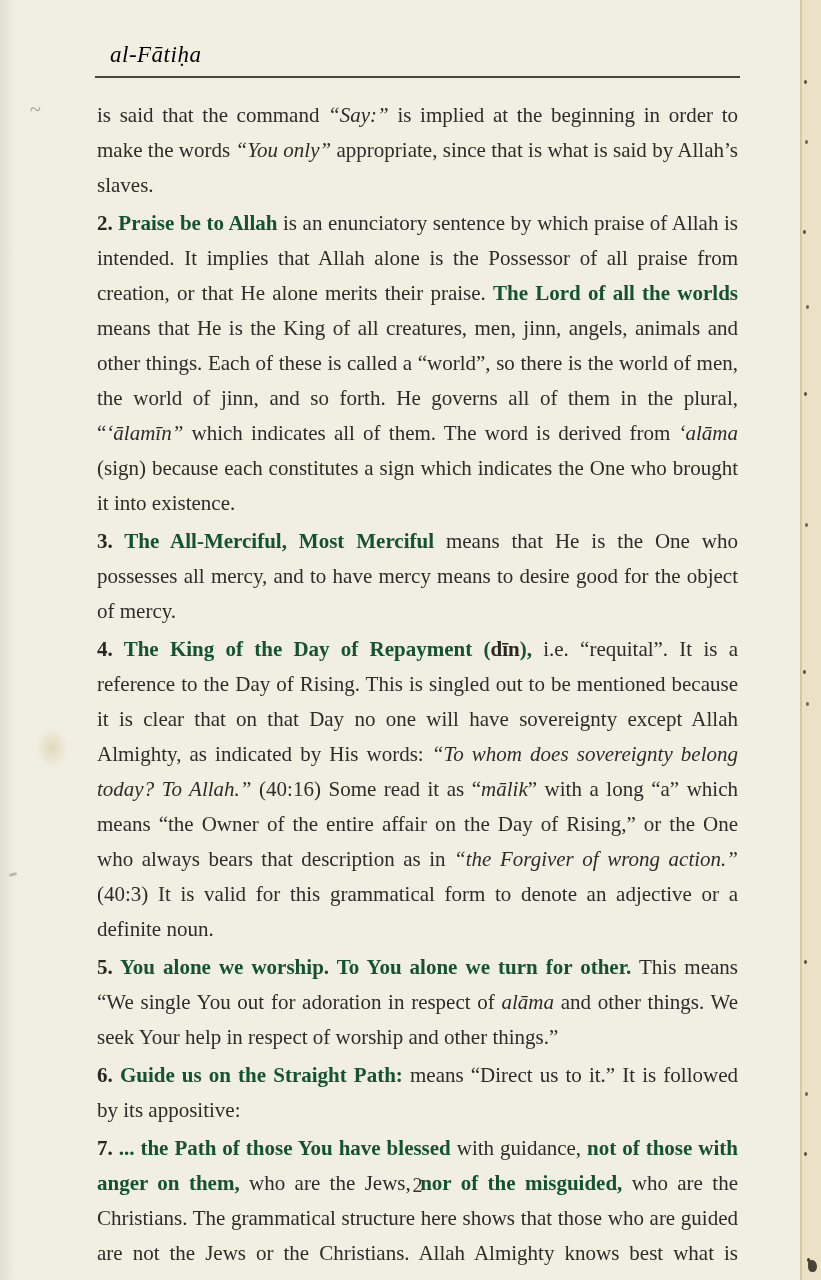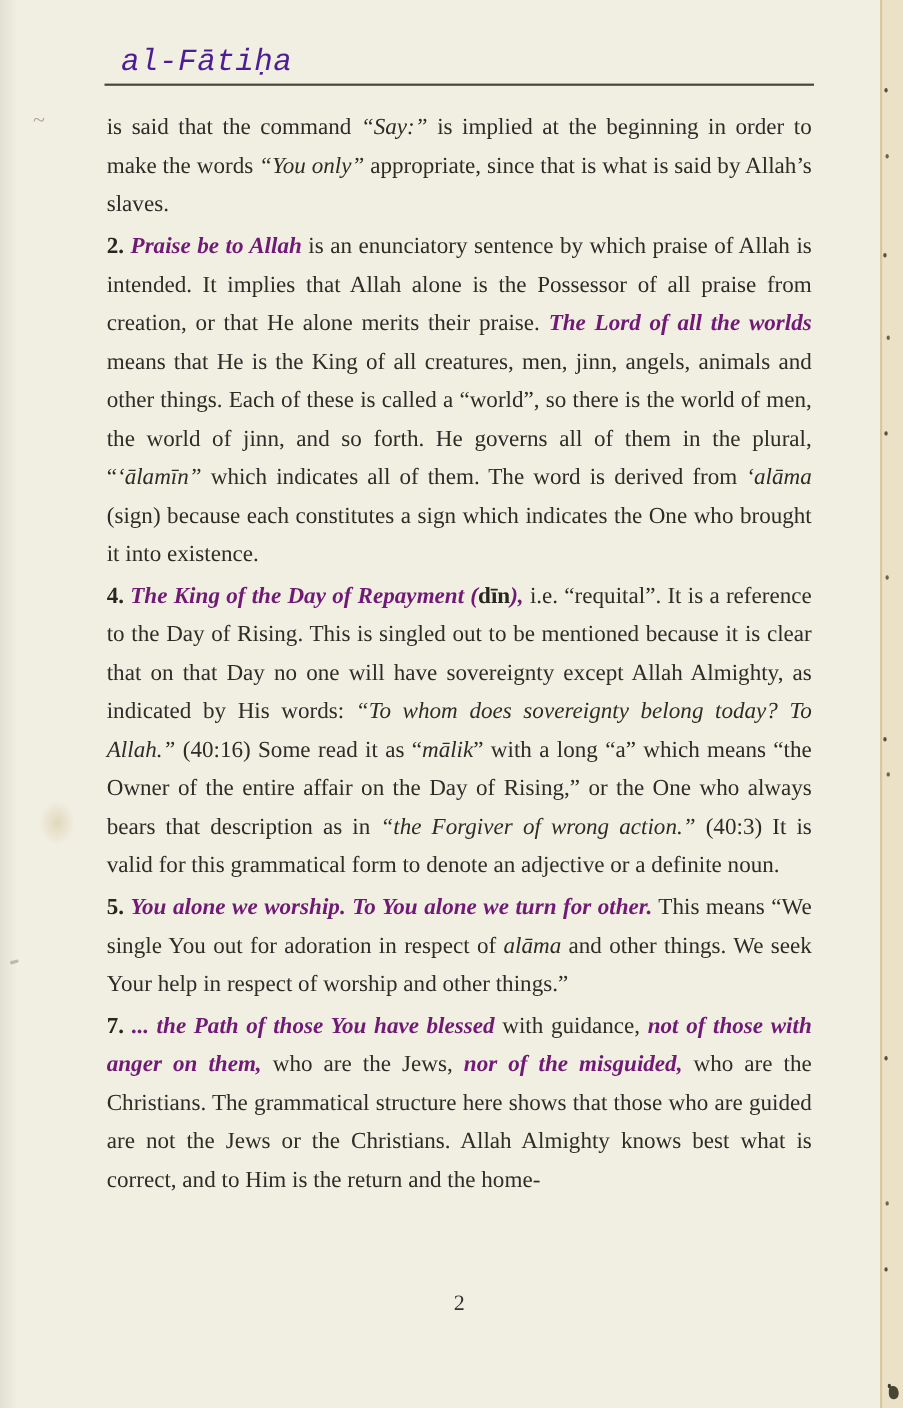--- a/index.html
+++ b/index.html
@@ -45,38 +45,37 @@
     background:radial-gradient(ellipse at center, rgba(205,188,140,0.45), rgba(205,188,140,0) 70%);
     border-radius:50%;
   }
   .artifact-dash {
     position:absolute; left:9px; top:873px; width:8px; height:3px;
     background:rgba(130,125,108,0.45); border-radius:2px;
     transform:rotate(-15deg);
   }
   .header-title {
     position:absolute; left:110px; top:42px;
-    font-style:italic; font-size:28px; color:#4c1d95;
+    font-style:italic; font-size:23px; color:#000000;
     letter-spacing:0.5px;
-    font-family:Liberation Mono, monospace;
   }
   .header-rule {
     position:absolute; left:95px; top:76px; width:645px; height:2px;
     background:#4a463d;
   }
   .body-text {
     position:absolute; left:97px; top:98px; width:641px;
     font-size:21px; line-height:35px;
     text-align:justify; text-justify:inter-word;
     color:#2e2c27;
   }
   .body-text p { margin:0 0 3px 0; }
   .i  { font-style:italic; }
   .b  { font-weight:bold; color:#29271f; }
-  .bi { font-weight:bold; font-style:italic; color:#701a75; }
+  .bi { font-weight:bold; color:#14532d; }
   .footer-pagenum {
     position:absolute; left:97px; top:1174px; width:641px;
     text-align:center; font-size:20px; color:#35332c;
   }
 </style>
 </head>
 <body>
 
 <div class="page">
 
@@ -86,20 +85,22 @@
   <div class="artifact-tilde">~</div>
   <div class="artifact-smudge"></div>
   <div class="artifact-dash"></div>
 
   <div class="header-title">al-Fātiḥa</div>
   <div class="header-rule"></div>
 
   <div class="body-text">
       <p><span>is said that the command </span><span class="i">“Say:”</span><span> is implied at the beginning in order to make the words </span><span class="i">“You only”</span><span> appropriate, since that is what is said by Allah’s slaves.</span></p>
       <p><span class="b">2. </span><span class="bi">Praise be to Allah</span><span> is an enunciatory sentence by which praise of Allah is intended. It implies that Allah alone is the Possessor of all praise from creation, or that He alone merits their praise. </span><span class="bi">The Lord of all the worlds</span><span> means that He is the King of all creatures, men, jinn, angels, animals and other things. Each of these is called a “world”, so there is the world of men, the world of jinn, and so forth. He governs all of them in the plural, “</span><span class="i">‘ālamīn”</span><span> which indicates all of them. The word is derived from </span><span class="i">‘alāma</span><span> (sign) because each constitutes a sign which indicates the One who brought it into existence.</span></p>
+      <p><span class="b">3. </span><span class="bi">The All-Merciful, Most Merciful</span><span> means that He is the One who possesses all mercy, and to have mercy means to desire good for the object of mercy.</span></p>
       <p><span class="b">4. </span><span class="bi">The King of the Day of Repayment (</span><span class="b">dīn</span><span class="bi">),</span><span> i.e. “requital”. It is a reference to the Day of Rising. This is singled out to be mentioned because it is clear that on that Day no one will have sovereignty except Allah Almighty, as indicated by His words: </span><span class="i">“To whom does sovereignty belong today? To Allah.”</span><span> (40:16) Some read it as “</span><span class="i">mālik</span><span>” with a long “a” which means “the Owner of the entire affair on the Day of Rising,” or the One who always bears that description as in </span><span class="i">“the Forgiver of wrong action.”</span><span> (40:3) It is valid for this grammatical form to denote an adjective or a definite noun.</span></p>
       <p><span class="b">5. </span><span class="bi">You alone we worship. To You alone we turn for other.</span><span> This means “We single You out for adoration in respect of </span><span class="i">alāma</span><span> and other things. We seek Your help in respect of worship and other things.”</span></p>
+      <p><span class="b">6. </span><span class="bi">Guide us on the Straight Path:</span><span> means “Direct us to it.” It is followed by its appositive:</span></p>
       <p><span class="b">7. </span><span class="bi">... the Path of those You have blessed</span><span> with guidance, </span><span class="bi">not of those with anger on them,</span><span> who are the Jews, </span><span class="bi">nor of the misguided,</span><span> who are the Christians. The grammatical structure here shows that those who are guided are not the Jews or the Christians. Allah Almighty knows best what is correct, and to Him is the return and the home-</span></p>
     </div>
 
   <div class="footer-pagenum">2</div>
 
 </div>
 
 </body></html>

